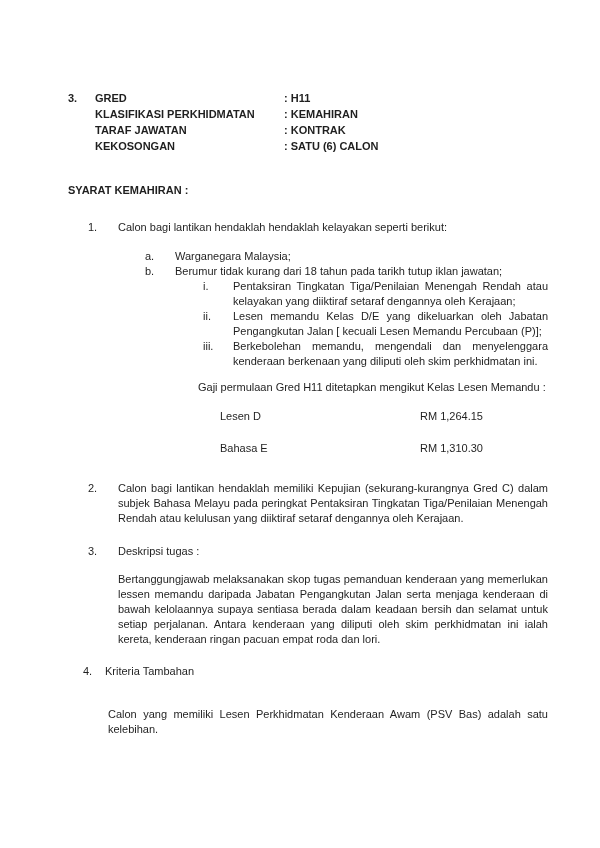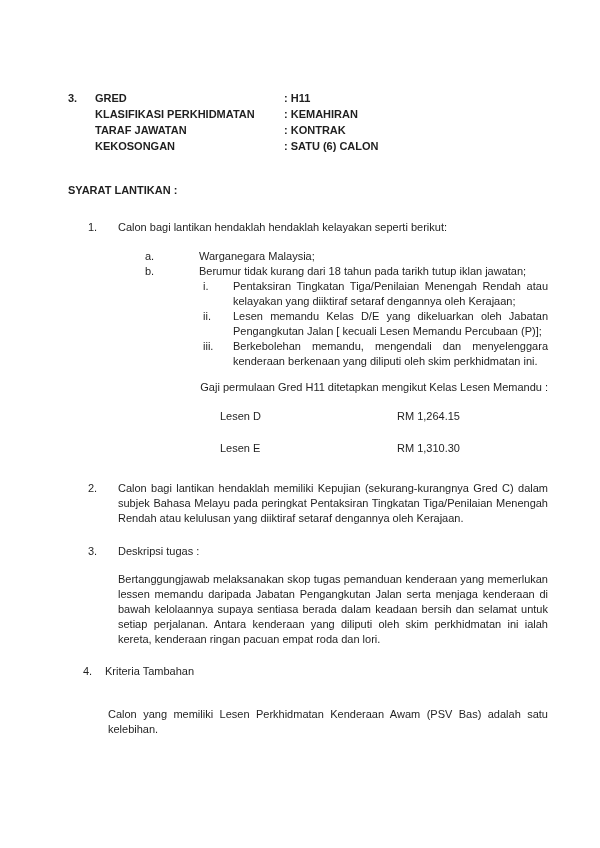--- a/index.html
+++ b/index.html
@@ -39,32 +39,32 @@
   
   .li { display: flex; margin-left: 20px; margin-top: 22px; }
   .li-num { width: 30px; flex-shrink: 0; }
   .li-body { flex: 1; }
   .just { text-align: justify; }
 
   
   .sub { display: flex; margin-left: 27px; }
   .sub-first { margin-top: 14px; }
   .sub-marker { width: 30px; flex-shrink: 0; }
-  .sub-text { flex: 1; margin-left: 24px; }
+  .sub-text { flex: 1; }
 
   
   .roman { display: flex; margin-left: 85px; }
   .roman-marker { width: 30px; flex-shrink: 0; }
   .roman-text { flex: 1; text-align: justify; }
 
   
-  .salary-intro { margin-left: 50px; margin-top: 11px; text-align: right; }
+  .salary-intro { margin-left: 80px; margin-top: 11px; }
   .salary-row { display: flex; margin-left: 102px; margin-top: 16px; }
   .salary-row.second { margin-top: 17px; }
-  .salary-license { width: 177px; flex-shrink: 0; }
+  .salary-license { width: 200px; flex-shrink: 0; }
   .salary-amount { flex: 1; }
   .salary-row-first { margin-top: 14px; }
 
   
   .item2 { margin-top: 25px; }
   .item3 { margin-top: 18px; }
   .item3-para { margin-top: 13px; text-align: justify; }
 
   
   .item4 { display: flex; margin-left: 15px; margin-top: 17px; }
@@ -96,21 +96,21 @@
         <span class="pos-label">TARAF JAWATAN</span>
         <span class="pos-value">: KONTRAK</span>
       </div>
       <div class="pos-row">
         <span class="pos-label">KEKOSONGAN</span>
         <span class="pos-value">: SATU (6) CALON</span>
       </div>
     </div>
   </div>
 
-  <div class="section-title">SYARAT LANTIKAN :</div>
+  <div class="section-title">SYARAT KEMAHIRAN :</div>
 
   <div class="li">
     <div class="li-num">1.</div>
     <div class="li-body">
       <div class="just">Calon bagi lantikan hendaklah hendaklah kelayakan seperti berikut:</div>
 
       <div class="sub sub-first">
         <span class="sub-marker">a.</span>
         <span class="sub-text">Warganegara Malaysia;</span>
       </div>
@@ -132,21 +132,21 @@
         <span class="roman-text">Berkebolehan memandu, mengendali dan menyelenggara kenderaan berkenaan yang diliputi oleh skim perkhidmatan ini.</span>
       </div>
 
       <div class="salary-intro">Gaji permulaan Gred H11 ditetapkan mengikut Kelas Lesen Memandu :</div>
 
       <div class="salary-row salary-row-first">
         <span class="salary-license">Lesen D</span>
         <span class="salary-amount">RM 1,264.15</span>
       </div>
       <div class="salary-row second">
-        <span class="salary-license">Lesen E</span>
+        <span class="salary-license">Bahasa E</span>
         <span class="salary-amount">RM 1,310.30</span>
       </div>
     </div>
   </div>
 
   <div class="li item2">
     <div class="li-num">2.</div>
     <div class="li-body just">Calon bagi lantikan hendaklah memiliki Kepujian (sekurang-kurangnya Gred C) dalam subjek Bahasa Melayu pada peringkat Pentaksiran Tingkatan Tiga/Penilaian Menengah Rendah atau kelulusan yang diiktiraf setaraf dengannya oleh Kerajaan.</div>
   </div>
 

